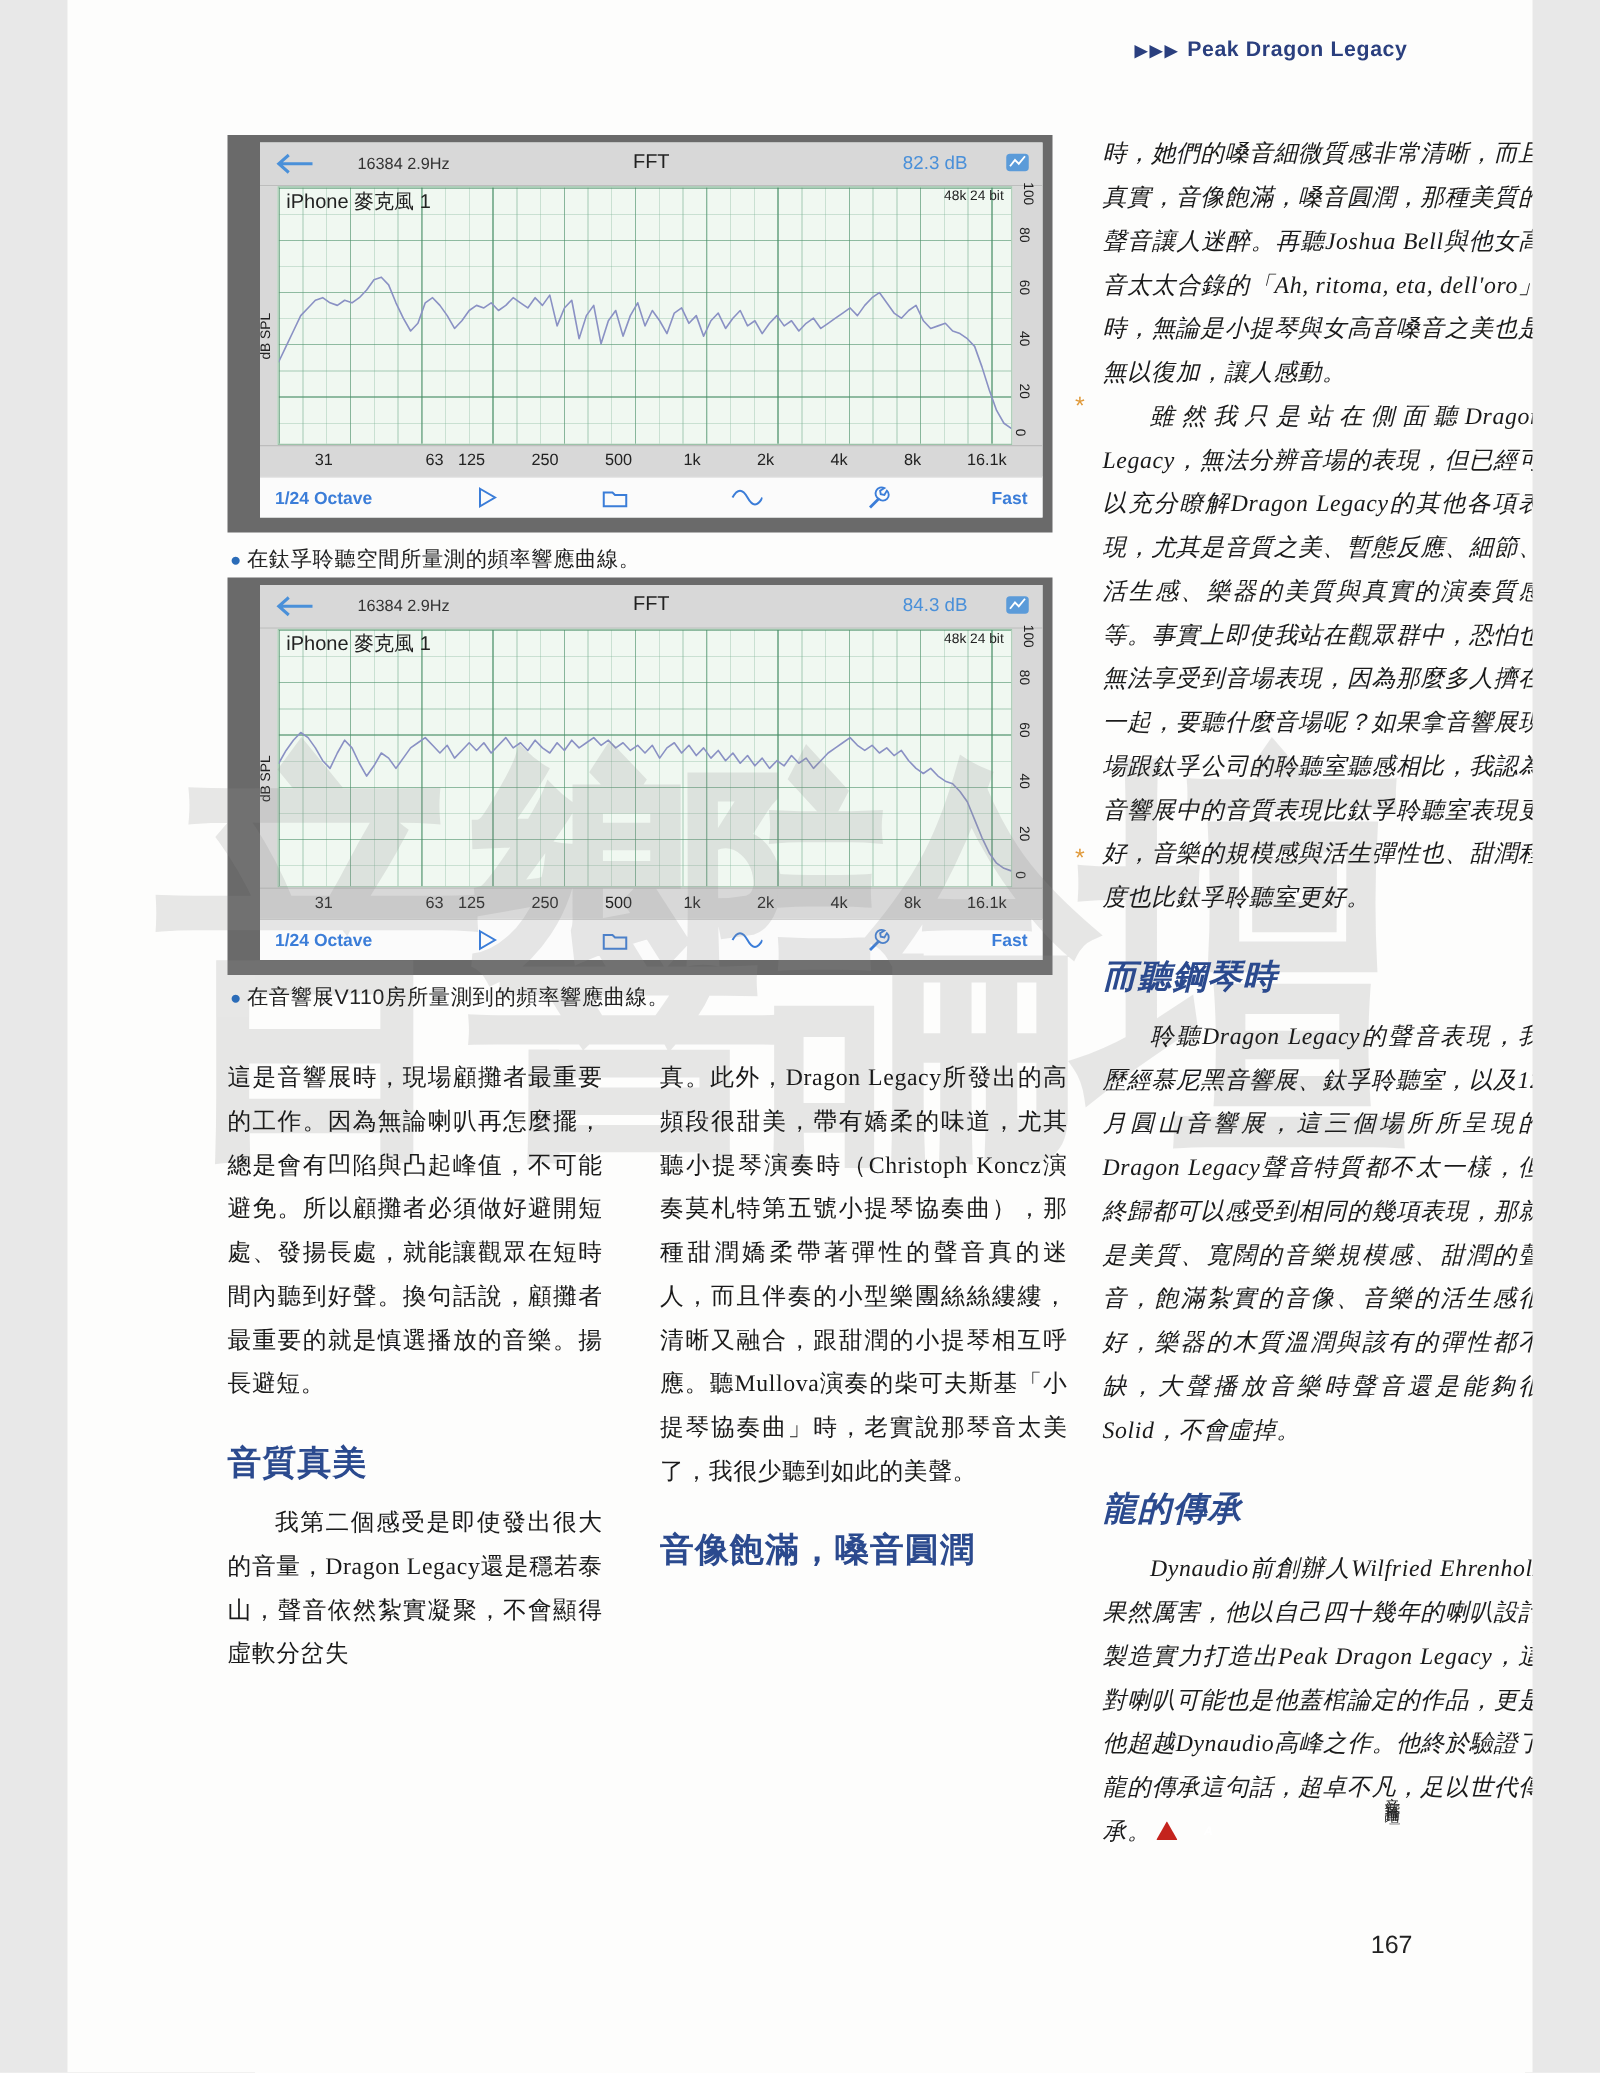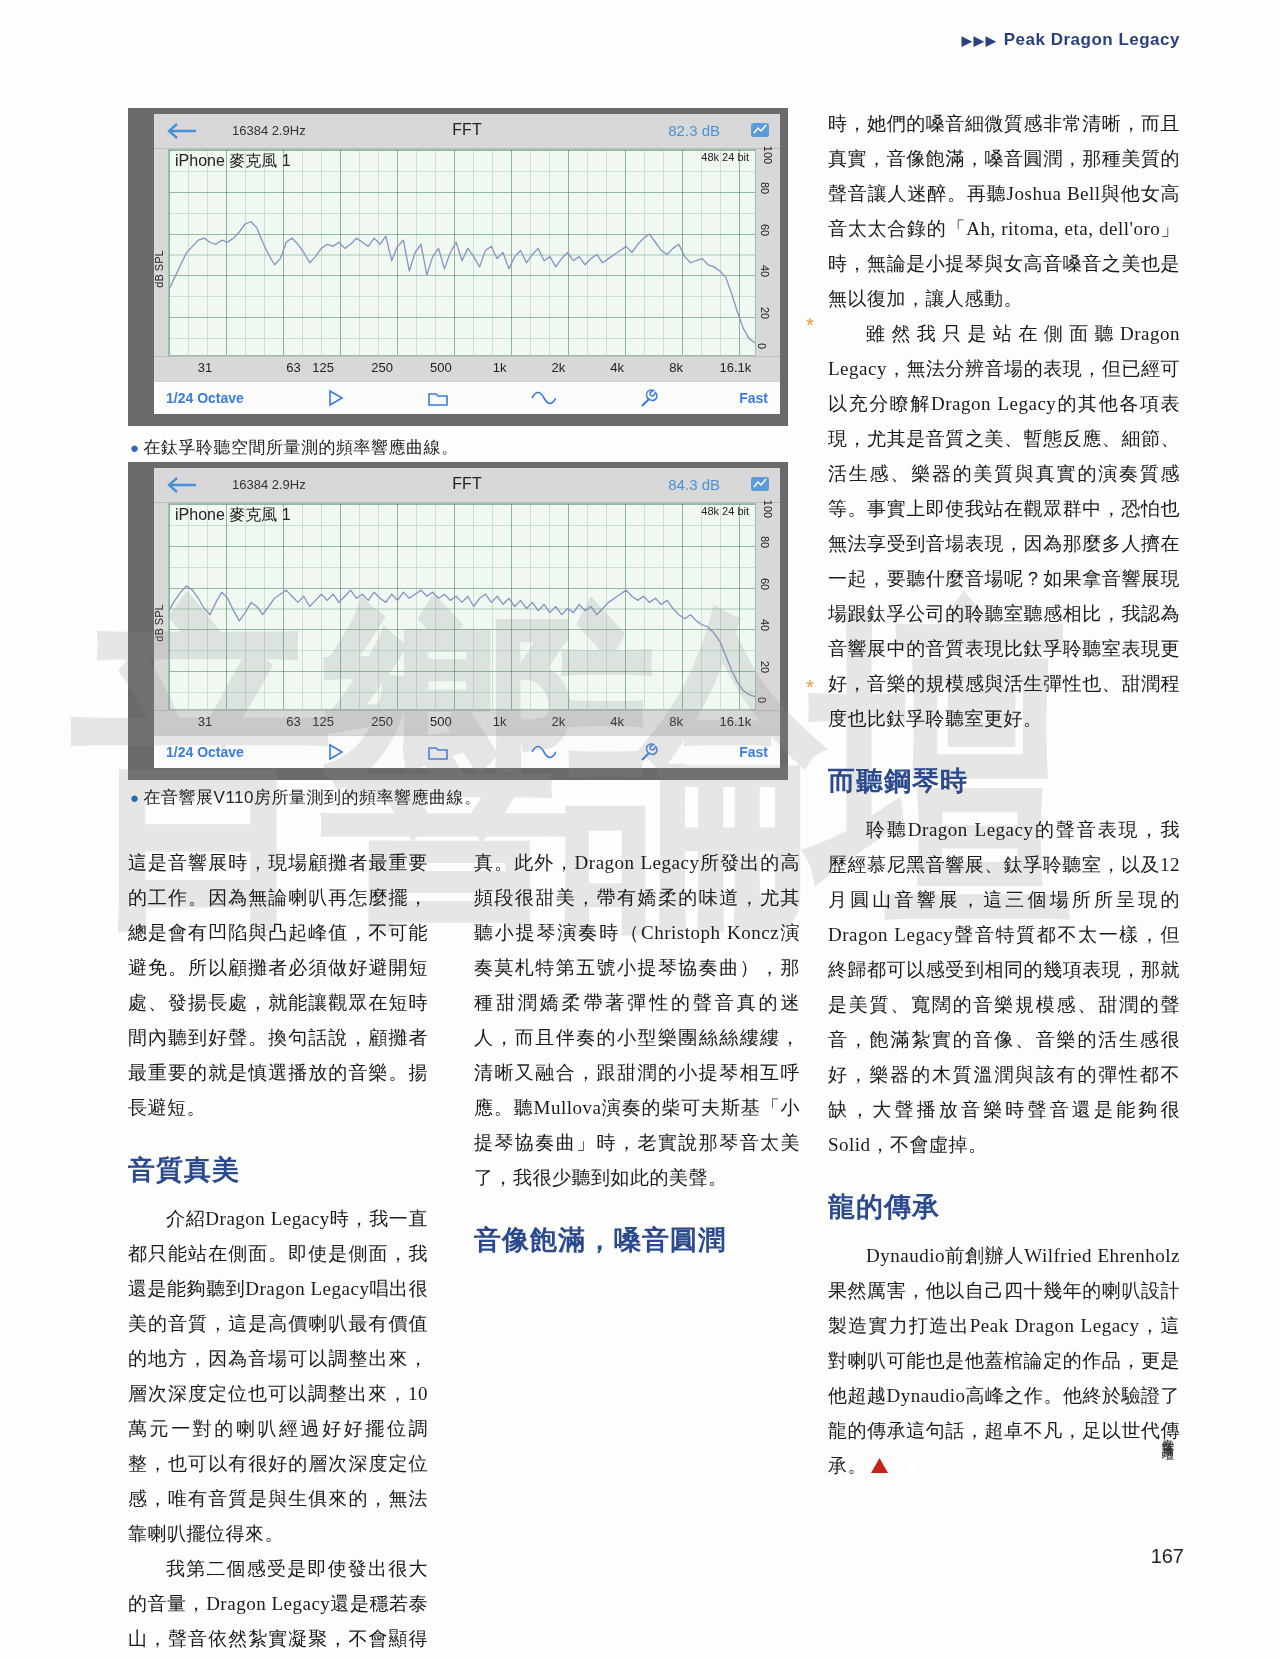--- a/index.html
+++ b/index.html
@@ -1,16 +1,16 @@
 <!DOCTYPE html>
 <html><head>
 <meta charset="utf-8">
 <style>
   html,body{margin:0;padding:0;background:#e8e8e8;}
-  .page{position:relative;width:1280px;height:1658px;background:#fdfdfc;margin:0 auto;overflow:hidden;
+  .page{position:relative;width:1172px;height:1658px;background:#fdfdfc;margin:0 auto;overflow:hidden;
         font-family:"Liberation Serif","DejaVu Serif",serif;color:#1a1a1a;}
   
   .mag-header{position:absolute;top:30px;right:100px;z-index:3;font-family:"Liberation Sans",sans-serif;
               font-weight:bold;font-size:17px;color:#2a3f7e;letter-spacing:.5px;}
   .mag-header .arrows{font-size:13px;letter-spacing:2px;margin-right:6px;}
   
   .watermark{position:absolute;left:70px;top:598px;z-index:2;font-family:"Liberation Sans",sans-serif;
              font-weight:900;font-size:340px;line-height:1;letter-spacing:-24px;color:#8f8f8f;opacity:.20;
              transform:scaleX(.78);transform-origin:left top;white-space:nowrap;pointer-events:none;}
   
@@ -61,21 +61,21 @@
   .star{position:absolute;color:#e09a3a;font-size:20px;z-index:3;font-family:"Liberation Sans",sans-serif;}
   .star1{left:806px;top:314px;} .star2{left:806px;top:676px;}
   
   .col{position:absolute;z-index:3;font-size:19px;line-height:35px;text-align:justify;letter-spacing:.5px;}
   .col p{margin:0;}
   .col p.ind{text-indent:2em;}
   .col h2{font-family:"Liberation Sans",sans-serif;color:#2b4a8e;font-size:27px;line-height:30px;
           margin:30px 0 16px 0;letter-spacing:1px;}
   .col1{left:128px;top:845px;width:300px;}
   .col2{left:474px;top:845px;width:326px;}
-  .col3{left:828px;top:106px;width:352px;}
+  .col3{left:828px;top:106px;width:352px;font-style:italic;}
   .logo-a{display:inline-block;width:17px;height:15px;position:relative;vertical-align:-1px;margin-left:4px;}
   .logo-a .tri{position:absolute;inset:0;background:#c4231d;clip-path:polygon(50% 0,100% 100%,0 100%);}
   .logo-a .ch{position:absolute;inset:0;color:#fff;font-family:"Liberation Sans",sans-serif;font-weight:bold;
               font-size:10px;text-align:center;line-height:17px;}
   
   .mag-vertical{position:absolute;right:104px;top:1428px;z-index:3;writing-mode:vertical-rl;
                 font-family:"Liberation Sans",sans-serif;font-size:12.5px;color:#222;letter-spacing:3px;}
   .page-num{position:absolute;right:96px;top:1545px;z-index:3;font-family:"Liberation Sans",sans-serif;
             font-size:20px;color:#222;}
   svg.icon{display:block;}
@@ -255,21 +255,20 @@
     </div>
   </div>
   <div class="caption cap2">
     <span class="bullet">●</span><span>在音響展V110房所量測到的頻率響應曲線。</span>
   </div>
   <span class="star star2">*</span>
 
   <div class="col col1">
     <p>這是音響展時，現場顧攤者最重要的工作。因為無論喇叭再怎麼擺，總是會有凹陷與凸起峰值，不可能避免。所以顧攤者必須做好避開短處、發揚長處，就能讓觀眾在短時間內聽到好聲。換句話說，顧攤者最重要的就是慎選播放的音樂。揚長避短。</p>
     <h2>音質真美</h2>
-    <p class="ind">介紹Dragon Legacy時，我一直都只能站在側面。即使是側面，我還是能夠聽到Dragon Legacy唱出很美的音質，這是高價喇叭最有價值的地方，因為音場可以調整出來，層次深度定位也可以調整出來，10萬元一對的喇叭經過好好擺位調整，也可以有很好的層次深度定位感，唯有音質是與生俱來的，無法靠喇叭擺位得來。</p>
     <p class="ind">我第二個感受是即使發出很大的音量，Dragon Legacy還是穩若泰山，聲音依然紮實凝聚，不會顯得虛軟分岔失</p>
   </div>
 
   <div class="col col2">
     <p>真。此外，Dragon Legacy所發出的高頻段很甜美，帶有嬌柔的味道，尤其聽小提琴演奏時（Christoph Koncz演奏莫札特第五號小提琴協奏曲），那種甜潤嬌柔帶著彈性的聲音真的迷人，而且伴奏的小型樂團絲絲縷縷，清晰又融合，跟甜潤的小提琴相互呼應。聽Mullova演奏的柴可夫斯基「小提琴協奏曲」時，老實說那琴音太美了，我很少聽到如此的美聲。</p>
     <h2>音像飽滿，嗓音圓潤</h2>
   </div>
 
   <div class="col col3">
     <p>時，她們的嗓音細微質感非常清晰，而且真實，音像飽滿，嗓音圓潤，那種美質的聲音讓人迷醉。再聽Joshua Bell與他女高音太太合錄的「Ah, ritoma, eta, dell'oro」時，無論是小提琴與女高音嗓音之美也是無以復加，讓人感動。</p>

